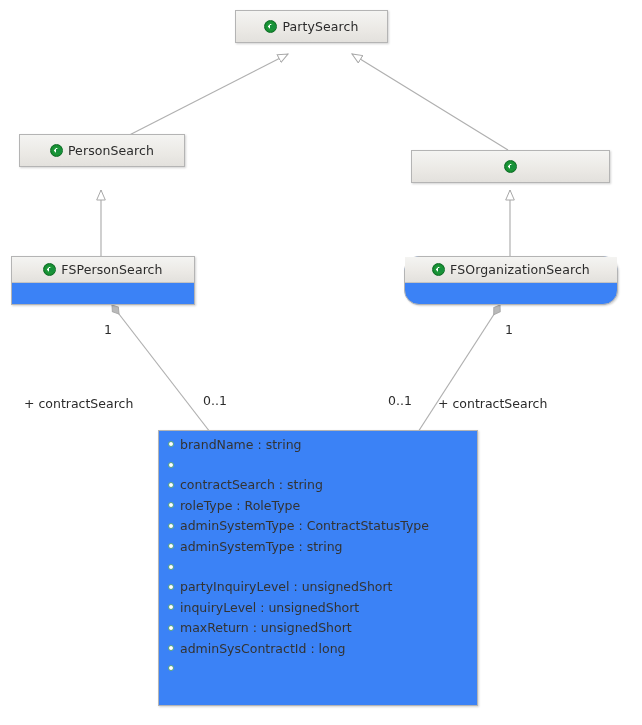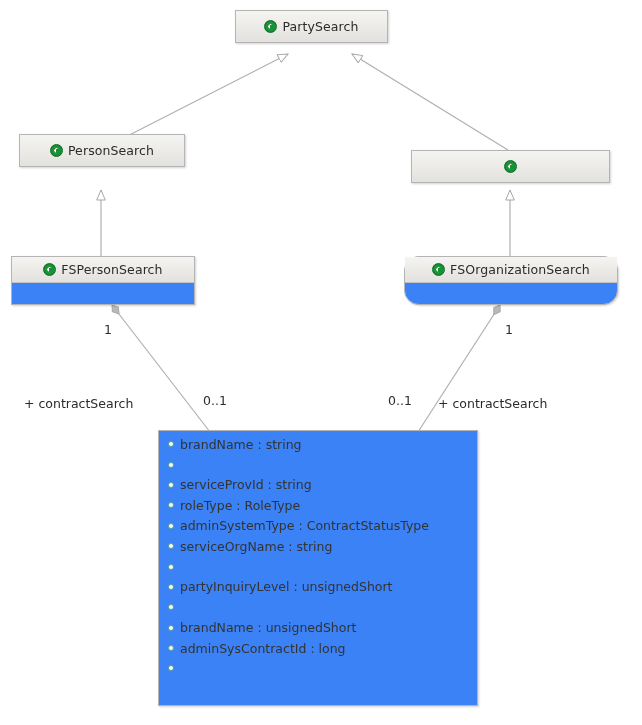--- a/index.html
+++ b/index.html
@@ -185,47 +185,48 @@
     <div class="compartment" id="contract-attrs">
         <div class="attr-row">
           <span class="attr-marker"></span>
           <span class="attr-text">brandName : string</span>
         </div>
         <div class="attr-row">
           <span class="attr-marker"></span>
         </div>
         <div class="attr-row">
           <span class="attr-marker"></span>
-          <span class="attr-text">serviceProvId : string</span>
+          <span class="attr-text">contractSearch : string</span>
         </div>
         <div class="attr-row">
           <span class="attr-marker"></span>
           <span class="attr-text">roleType : RoleType</span>
         </div>
         <div class="attr-row">
           <span class="attr-marker"></span>
           <span class="attr-text">adminSystemType : ContractStatusType</span>
         </div>
         <div class="attr-row">
           <span class="attr-marker"></span>
-          <span class="attr-text">serviceOrgName : string</span>
+          <span class="attr-text">adminSystemType : string</span>
         </div>
         <div class="attr-row">
           <span class="attr-marker"></span>
         </div>
         <div class="attr-row">
           <span class="attr-marker"></span>
           <span class="attr-text">partyInquiryLevel : unsignedShort</span>
         </div>
         <div class="attr-row">
           <span class="attr-marker"></span>
-        </div>
-        <div class="attr-row">
-          <span class="attr-marker"></span>
-          <span class="attr-text">brandName : unsignedShort</span>
+          <span class="attr-text">inquiryLevel : unsignedShort</span>
+        </div>
+        <div class="attr-row">
+          <span class="attr-marker"></span>
+          <span class="attr-text">maxReturn : unsignedShort</span>
         </div>
         <div class="attr-row">
           <span class="attr-marker"></span>
           <span class="attr-text">adminSysContractId : long</span>
         </div>
         <div class="attr-row">
           <span class="attr-marker"></span>
         </div>
       </div>
   </div>

